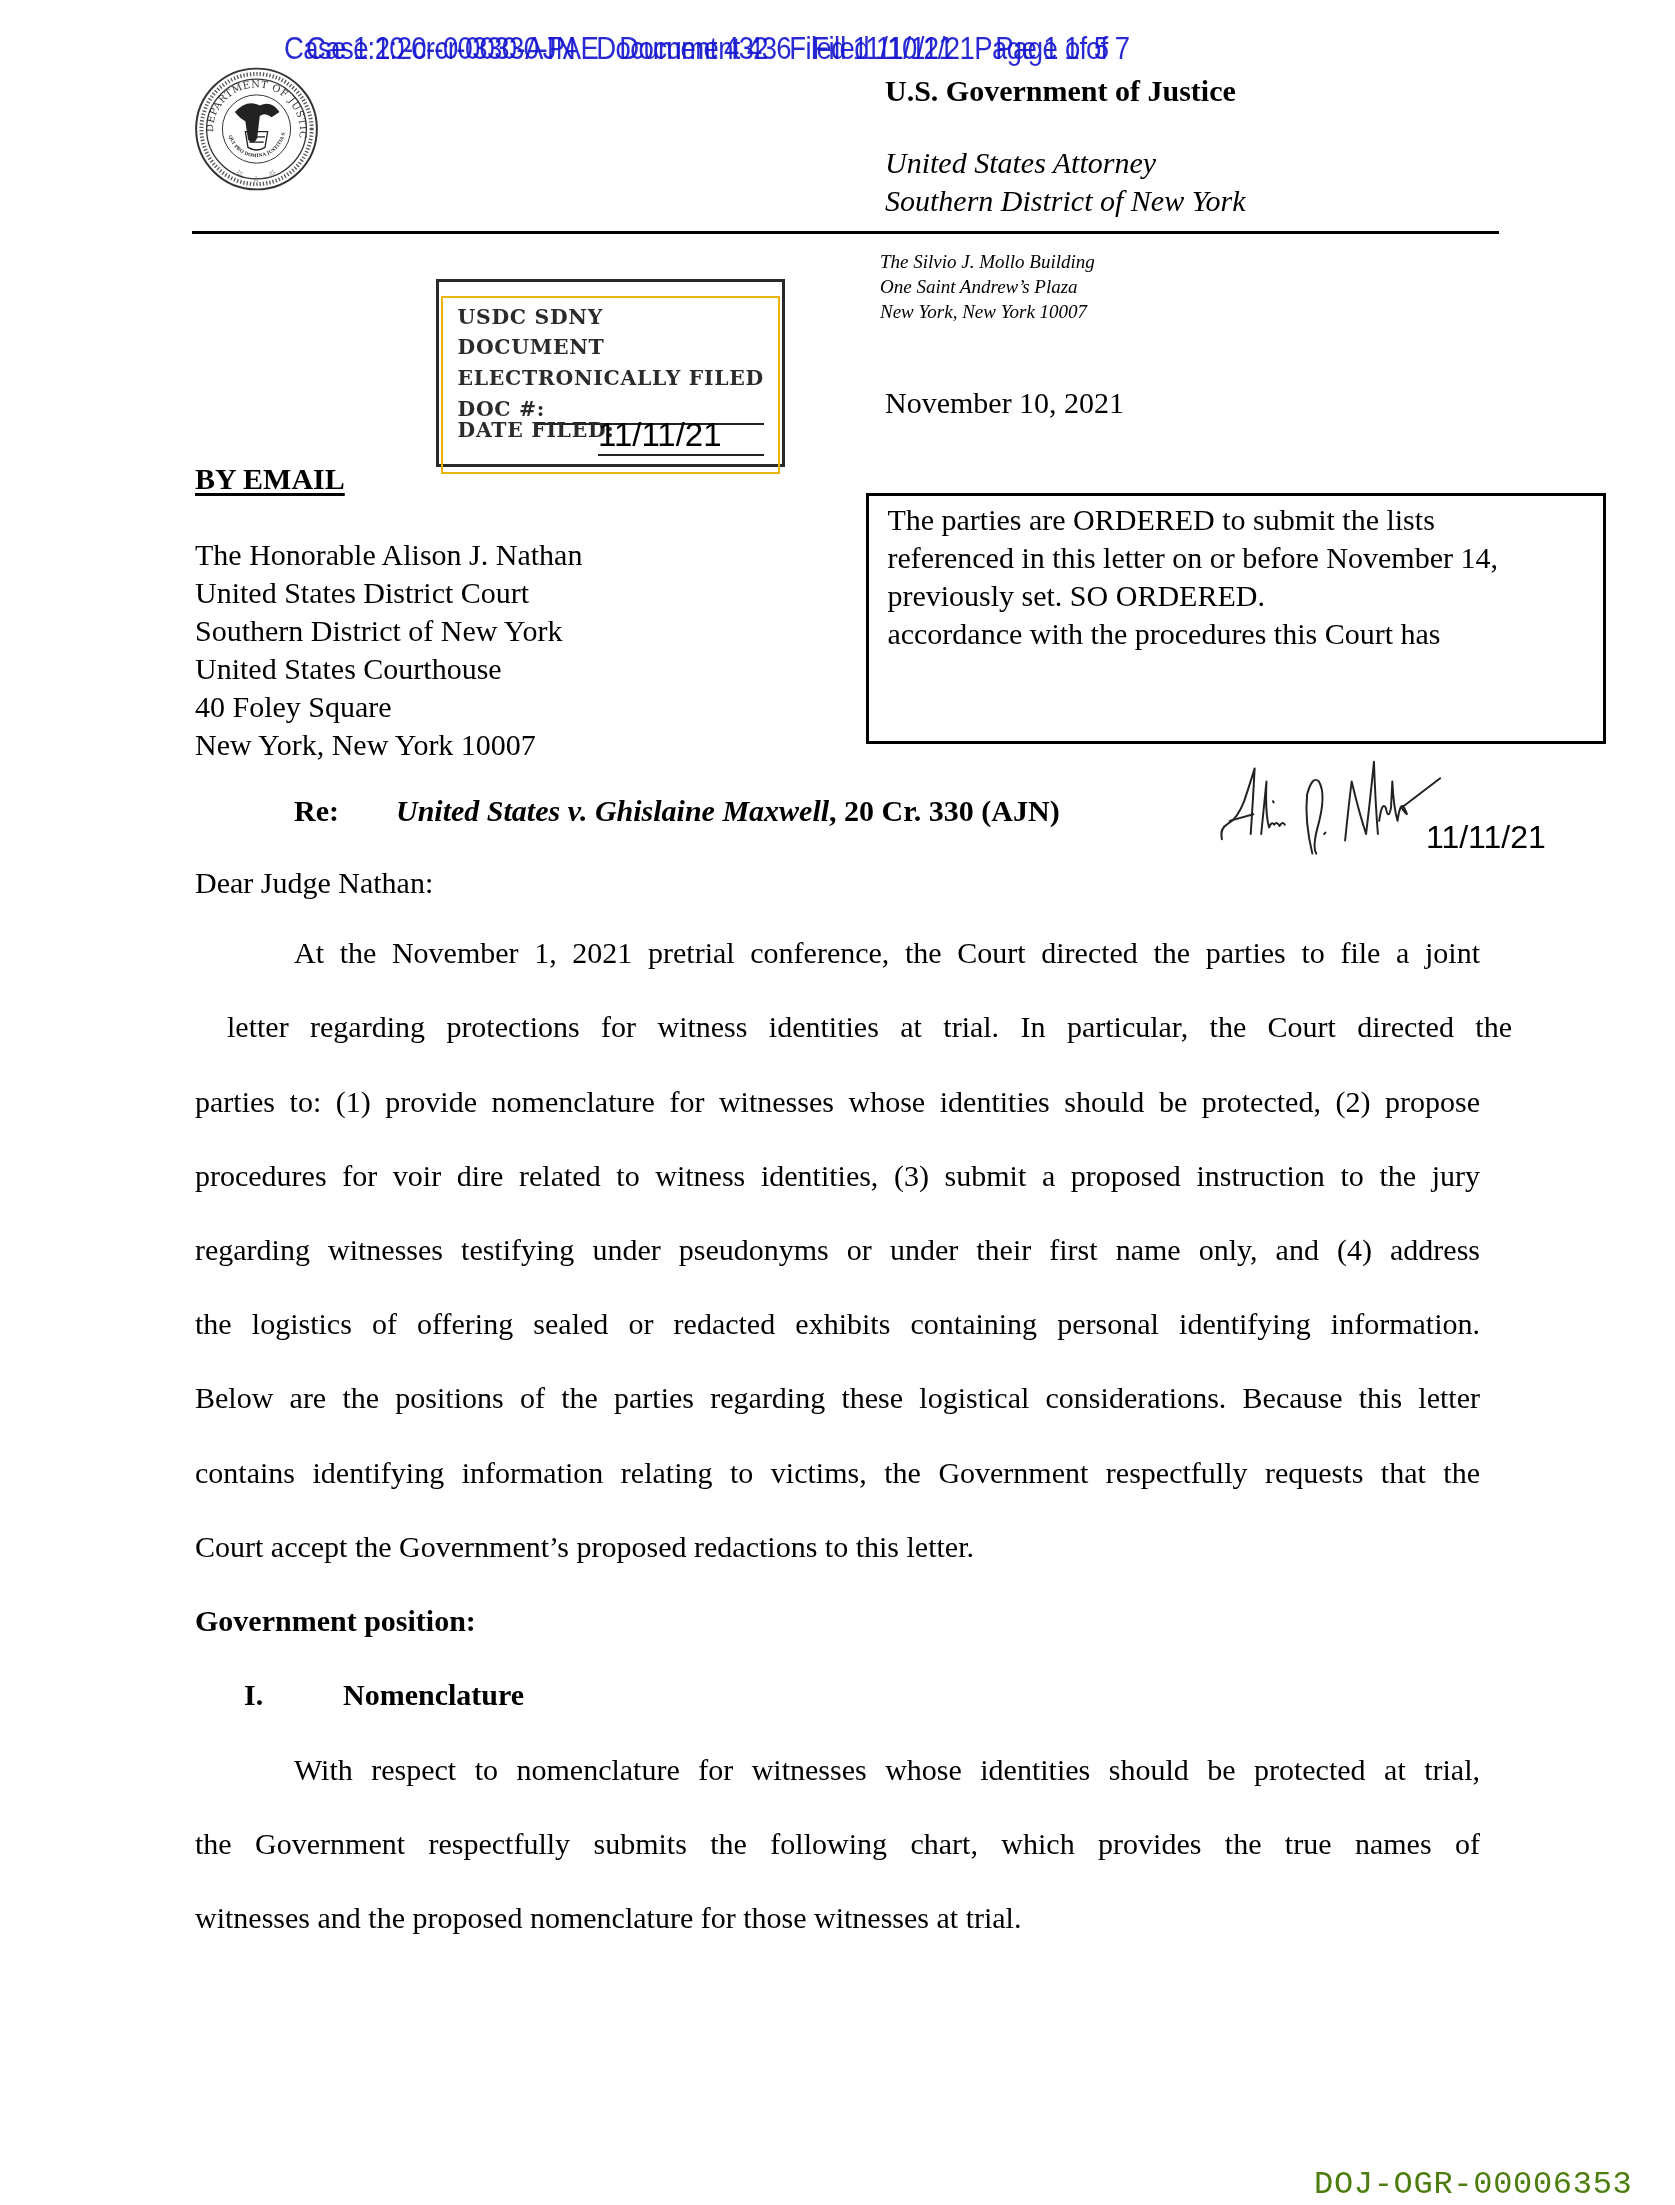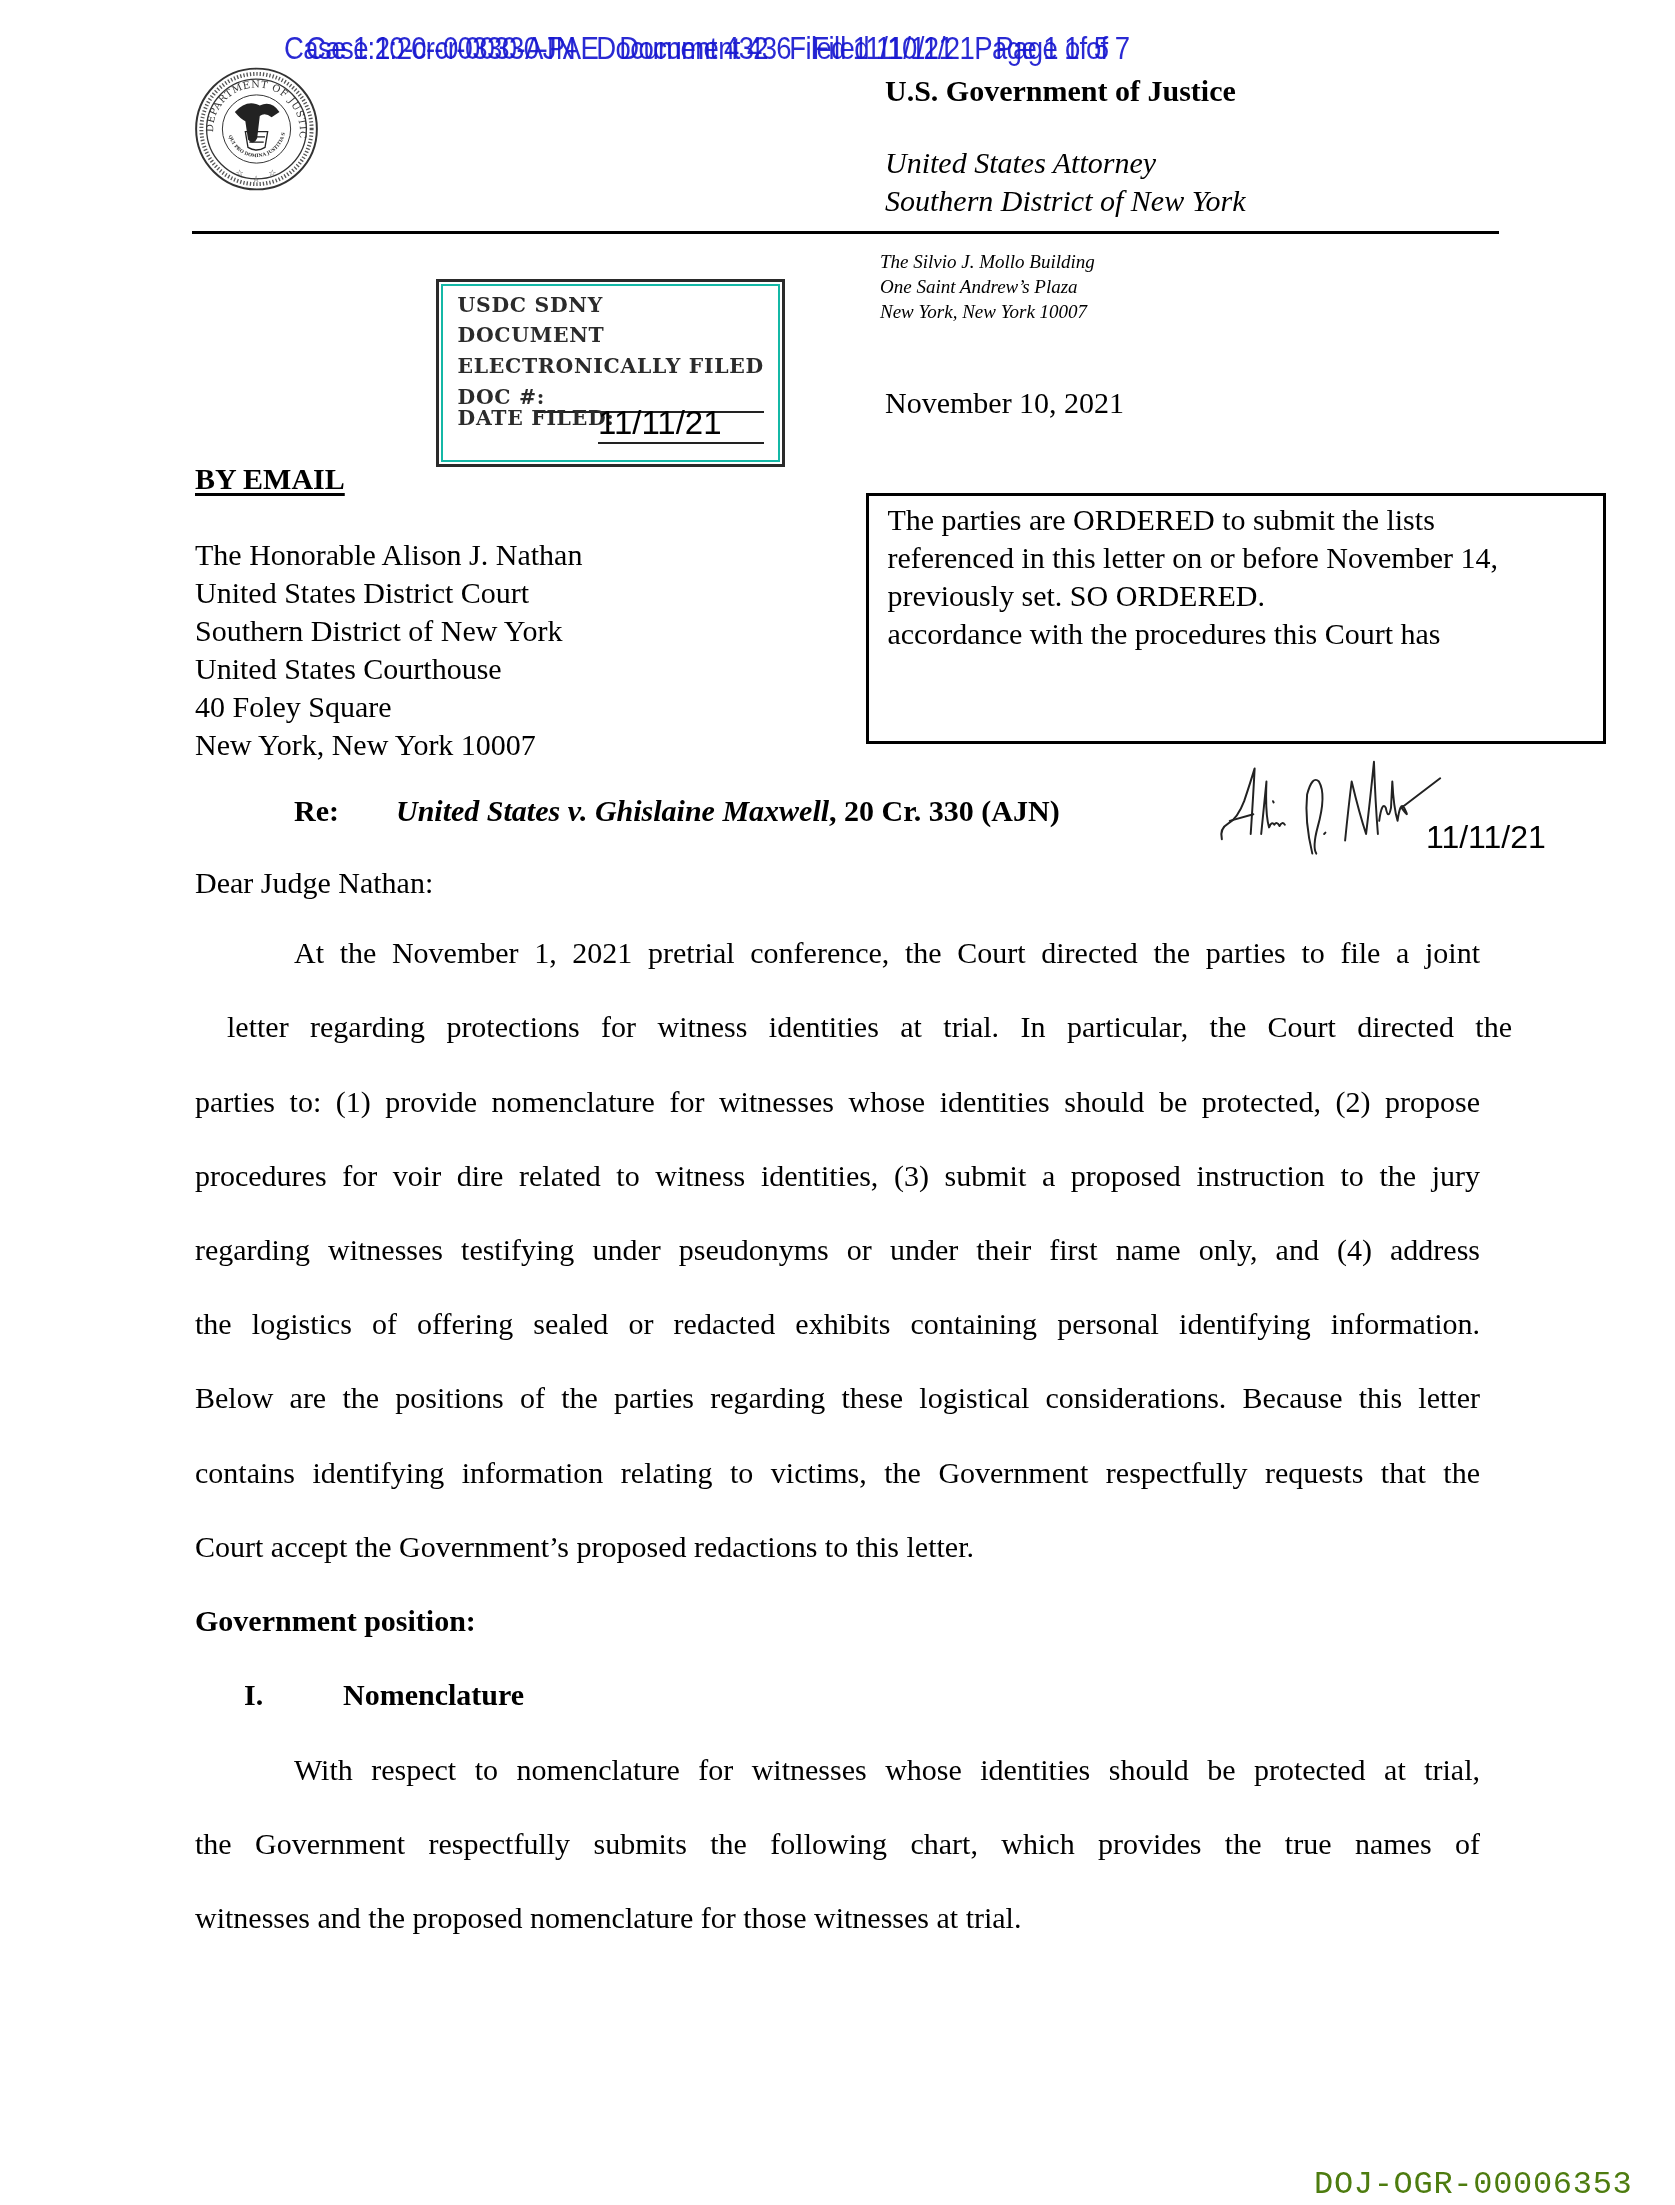--- a/index.html
+++ b/index.html
@@ -19,22 +19,22 @@
 
   .dept-title { left: 885px; top: 74px; font-size: 30px; font-weight: bold; white-space: nowrap; }
   .usa-line { left: 885px; font-size: 30px; font-style: italic; white-space: nowrap; }
   .rule { left: 192px; top: 231px; width: 1307px; height: 3.3px; background: #000; }
 
   .addr-small { left: 880px; font-size: 19px; font-style: italic; white-space: nowrap; }
 
   
   .stamp { left: 436px; top: 279px; width: 349px; height: 188px; border: 3.3px solid #2a2a2a;
            box-sizing: border-box; padding: 2px; }
-  .stamp-inner { width: 100%; height: 100%; border: 2px solid #14b8a6; box-sizing: border-box;
-                 position: relative; }
+  .stamp-inner { width: 100%; height: 100%; border: 2px solid #eab308; box-sizing: border-box;
+                 position: relative; margin-top: 12px; }
   .stamp-line { position: absolute; left: 14.5px; font-family: "DejaVu Serif", "Liberation Serif", serif;
                 font-weight: bold; font-size: 20.4px; color: #2b2b2b; letter-spacing: 0.7px; white-space: nowrap; }
   .stamp-rule { position: absolute; height: 2px; background: #222; }
   .stamp-date { position: absolute; font-family: "Liberation Sans", "DejaVu Sans", sans-serif;
                 font-size: 33px; color: #000; white-space: nowrap; }
 
   .date-line { left: 885px; top: 386px; font-size: 30px; white-space: nowrap; }
 
   .by-email { left: 195px; top: 462px; font-size: 30px; font-weight: bold; text-decoration: underline;
               text-decoration-thickness: 2.6px; text-underline-offset: 4px; white-space: nowrap; }

